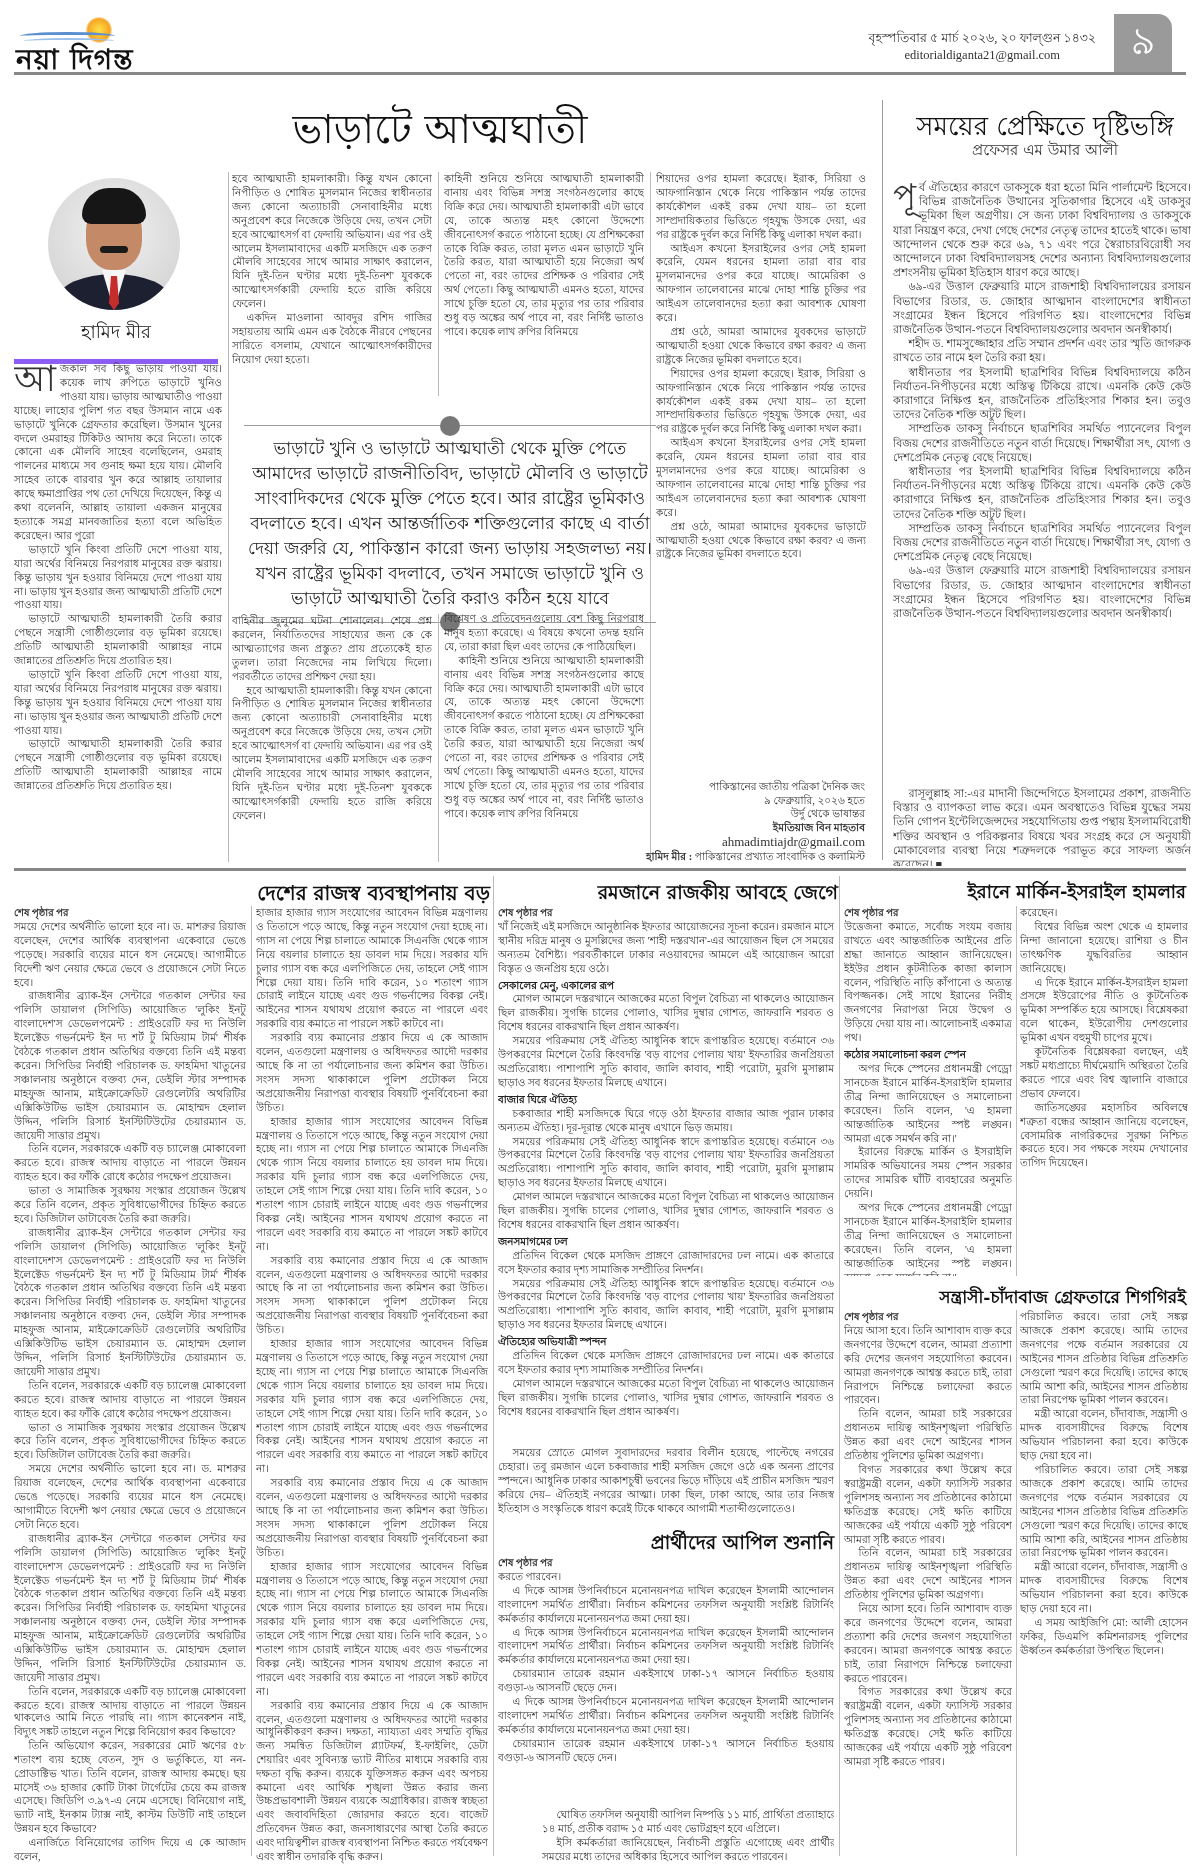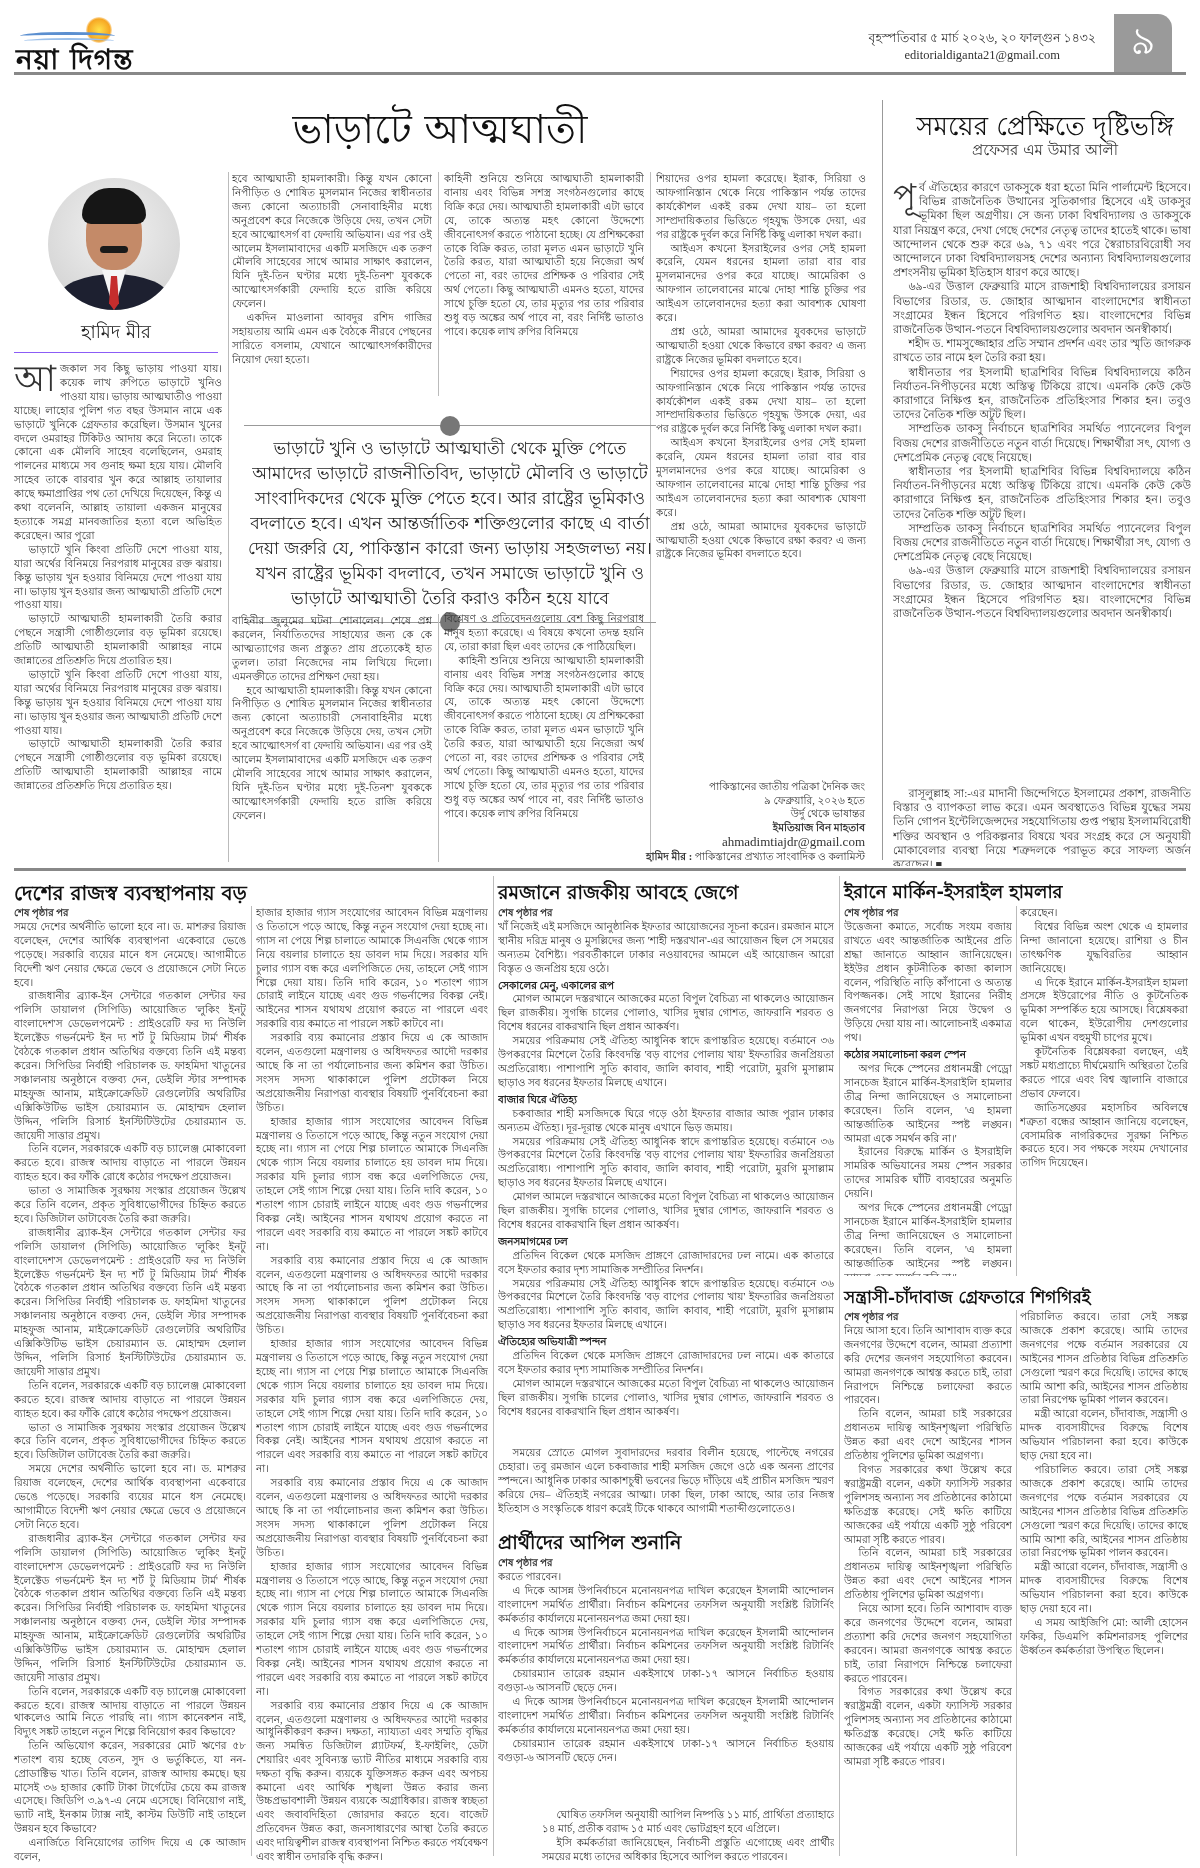--- a/index.html
+++ b/index.html
@@ -31,42 +31,42 @@
   
   .main-title { position: absolute; left: 230px; top: 98px; width: 420px; text-align: center; font-family: "DejaVu Serif", serif; font-size: 40px; color: #111; }
   .author-photo { position: absolute; left: 48px; top: 178px; width: 132px; height: 132px; border-radius: 50%;
                   background: radial-gradient(circle at 50% 40%, #f2f2f2 0%, #d8d8d8 70%, #c8c8c8 100%); overflow: hidden; }
   .author-photo .hair { position: absolute; left: 34px; top: 10px; width: 64px; height: 36px; background: #161616; border-radius: 30px 30px 10px 10px; }
   .author-photo .face { position: absolute; left: 38px; top: 26px; width: 56px; height: 66px; background: #c48a68; border-radius: 40% 40% 45% 45%; }
   .author-photo .mustache { position: absolute; left: 52px; top: 68px; width: 28px; height: 7px; background: #1a1a1a; border-radius: 6px; }
   .author-photo .suit { position: absolute; left: 10px; top: 96px; width: 112px; height: 50px; background: #1d2030; border-radius: 50% 50% 0 0; }
   .author-photo .shirt { position: absolute; left: 54px; top: 92px; width: 24px; height: 40px; background: #f5f5f5; clip-path: polygon(0 0,100% 0,50% 100%); }
   .author-photo .tie { position: absolute; left: 61px; top: 98px; width: 10px; height: 34px; background: #c52d2d; clip-path: polygon(20% 0,80% 0,100% 80%,50% 100%,0 80%); }
-  .author-name { position: absolute; left: 14px; top: 318px; width: 204px; text-align: center; font-family: "DejaVu Serif", serif; font-size: 18px; color: #222; padding-bottom: 3px; border-bottom: 1px solid #8b5cf6; }
+  .author-name { position: absolute; left: 14px; top: 318px; width: 204px; text-align: center; font-family: "DejaVu Serif", serif; font-size: 18px; color: #222; padding-bottom: 10px; border-bottom: 5px solid #8b5cf6; }
   .dropcap { float: left; font-family: "DejaVu Serif", serif; font-size: 36px; line-height: 34px; margin-right: 4px; color: #333; }
 
   .pullquote { position: absolute; left: 244px; top: 404px; width: 412px; height: 198px; border-top: 1px solid #999; border-bottom: 1px solid #999; margin-top: 21px; }
   .pullquote .dot { position: absolute; left: 196px; width: 20px; height: 20px; border-radius: 50%; background: #777; }
   .pullquote .dot.top { top: -10px; }
   .pullquote .dot.bot { bottom: -10px; }
   .pullquote .text { padding: 10px 4px 0 4px; text-align: center; font-family: "DejaVu Serif", serif; font-size: 17px; line-height: 25px; color: #222; }
 
   .signoff { position: absolute; left: 640px; top: 780px; width: 225px; text-align: right; font-family: "Liberation Serif", serif; font-size: 10.5px; line-height: 13.5px; color: #333; }
   .signoff .b { font-weight: bold; }
   .signoff .mail { font-size: 13px; line-height: 16px; }
 
   
   .op-frame { position: absolute; left: 882px; top: 100px; width: 1px; height: 760px; background: #999; }
   .op-title { position: absolute; left: 895px; top: 98px; width: 300px; text-align: center; font-family: "DejaVu Serif", serif; font-size: 26px; color: #111; margin-top: 8px; }
   .op-author { position: absolute; left: 895px; top: 138px; width: 300px; text-align: center; font-family: "DejaVu Serif", serif; font-size: 15px; color: #333; }
   .op-dropcap { float: left; font-family: "DejaVu Serif", serif; font-size: 34px; line-height: 32px; margin-right: 3px; color: #333; }
   .op-col { font-size: 11px; line-height: 14.2px; }
 
   
-  .story-title { position: absolute; text-align: left; font-family: "DejaVu Serif", serif; color: #111; font-weight: bold; }
+  .story-title { position: absolute; text-align: right; font-family: "DejaVu Serif", serif; color: #111; font-weight: bold; }
 </style>
 </head>
 <body>
 
 <div class="masthead">
   <div class="logo">
     <div class="sun"></div>
     <div class="wave"></div>
     <div class="wave2"></div>
     <div class="name">নয়া দিগন্ত</div>
@@ -119,21 +119,21 @@
   <p>প্রশ্ন ওঠে, আমরা আমাদের যুবকদের ভাড়াটে আত্মঘাতী হওয়া থেকে কিভাবে রক্ষা করব? এ জন্য রাষ্ট্রকে নিজের ভূমিকা বদলাতে হবে।</p>
 </div>
 
 <div class="pullquote">
   <div class="dot top"></div>
   <div class="text">ভাড়াটে খুনি ও ভাড়াটে আত্মঘাতী থেকে মুক্তি পেতে আমাদের ভাড়াটে রাজনীতিবিদ, ভাড়াটে মৌলবি ও ভাড়াটে সাংবাদিকদের থেকে মুক্তি পেতে হবে। আর রাষ্ট্রের ভূমিকাও বদলাতে হবে। এখন আন্তর্জাতিক শক্তিগুলোর কাছে এ বার্তা দেয়া জরুরি যে, পাকিস্তান কারো জন্য ভাড়ায় সহজলভ্য নয়। যখন রাষ্ট্রের ভূমিকা বদলাবে, তখন সমাজে ভাড়াটে খুনি ও ভাড়াটে আত্মঘাতী তৈরি করাও কঠিন হয়ে যাবে</div>
   <div class="dot bot"></div>
 </div>
 
 <div class="col" style="left:232px; top:614px; width:200px; height:248px;">
-  <p class="noindent">বাহিনীর জুলুমের ঘটনা শোনালেন। শেষে প্রশ্ন করলেন, নির্যাতিতদের সাহায্যের জন্য কে কে আত্মত্যাগের জন্য প্রস্তুত? প্রায় প্রত্যেকেই হাত তুলল। তারা নিজেদের নাম লিখিয়ে দিলো। এমনক্তীতে তাদের প্রশিক্ষণ দেয়া হয়।</p>
+  <p class="noindent">বাহিনীর জুলুমের ঘটনা শোনালেন। শেষে প্রশ্ন করলেন, নির্যাতিতদের সাহায্যের জন্য কে কে আত্মত্যাগের জন্য প্রস্তুত? প্রায় প্রত্যেকেই হাত তুলল। তারা নিজেদের নাম লিখিয়ে দিলো। পরবর্তীতে তাদের প্রশিক্ষণ দেয়া হয়।</p>
   <p>হবে আত্মঘাতী হামলাকারী। কিন্তু যখন কোনো নিপীড়িত ও শোষিত মুসলমান নিজের স্বাধীনতার জন্য কোনো অত্যাচারী সেনাবাহিনীর মধ্যে অনুপ্রবেশ করে নিজেকে উড়িয়ে দেয়, তখন সেটা হবে আত্মোৎসর্গ বা ফেদায়ি অভিযান। এর পর ওই আলেম ইসলামাবাদের একটি মসজিদে এক তরুণ মৌলবি সাহেবের সাথে আমার সাক্ষাৎ করালেন, যিনি দুই-তিন ঘণ্টার মধ্যে দুই-তিনশ' যুবককে আত্মোৎসর্গকারী ফেদায়ি হতে রাজি করিয়ে ফেলেন।</p>
 </div>
 <div class="vrule" style="left:438px; top:614px; height:248px;"></div>
 <div class="col" style="left:444px; top:612px; width:200px; height:248px;">
   <p class="noindent">বিশ্লেষণ ও প্রতিবেদনগুলোয় বেশ কিছু নিরপরাধ মানুষ হত্যা করেছে। এ বিষয়ে কখনো তদন্ত হয়নি যে, তারা কারা ছিল এবং তাদের কে পাঠিয়েছিল।</p>
   <p>কাহিনী শুনিয়ে শুনিয়ে আত্মঘাতী হামলাকারী বানায় এবং বিভিন্ন সশস্ত্র সংগঠনগুলোর কাছে বিক্রি করে দেয়। আত্মঘাতী হামলাকারী এটা ভাবে যে, তাকে অত্যন্ত মহৎ কোনো উদ্দেশ্যে জীবনোৎসর্গ করতে পাঠানো হচ্ছে। যে প্রশিক্ষকেরা তাকে বিক্রি করত, তারা মূলত এমন ভাড়াটে খুনি তৈরি করত, যারা আত্মঘাতী হয়ে নিজেরা অর্থ পেতো না, বরং তাদের প্রশিক্ষক ও পরিবার সেই অর্থ পেতো। কিছু আত্মঘাতী এমনও হতো, যাদের সাথে চুক্তি হতো যে, তার মৃত্যুর পর তার পরিবার শুধু বড় অঙ্কের অর্থ পাবে না, বরং নির্দিষ্ট ভাতাও পাবে। কয়েক লাখ রুপির বিনিময়ে</p>
 </div>
 
 <div class="signoff">
   <div>পাকিস্তানের জাতীয় পত্রিকা দৈনিক জং</div>

